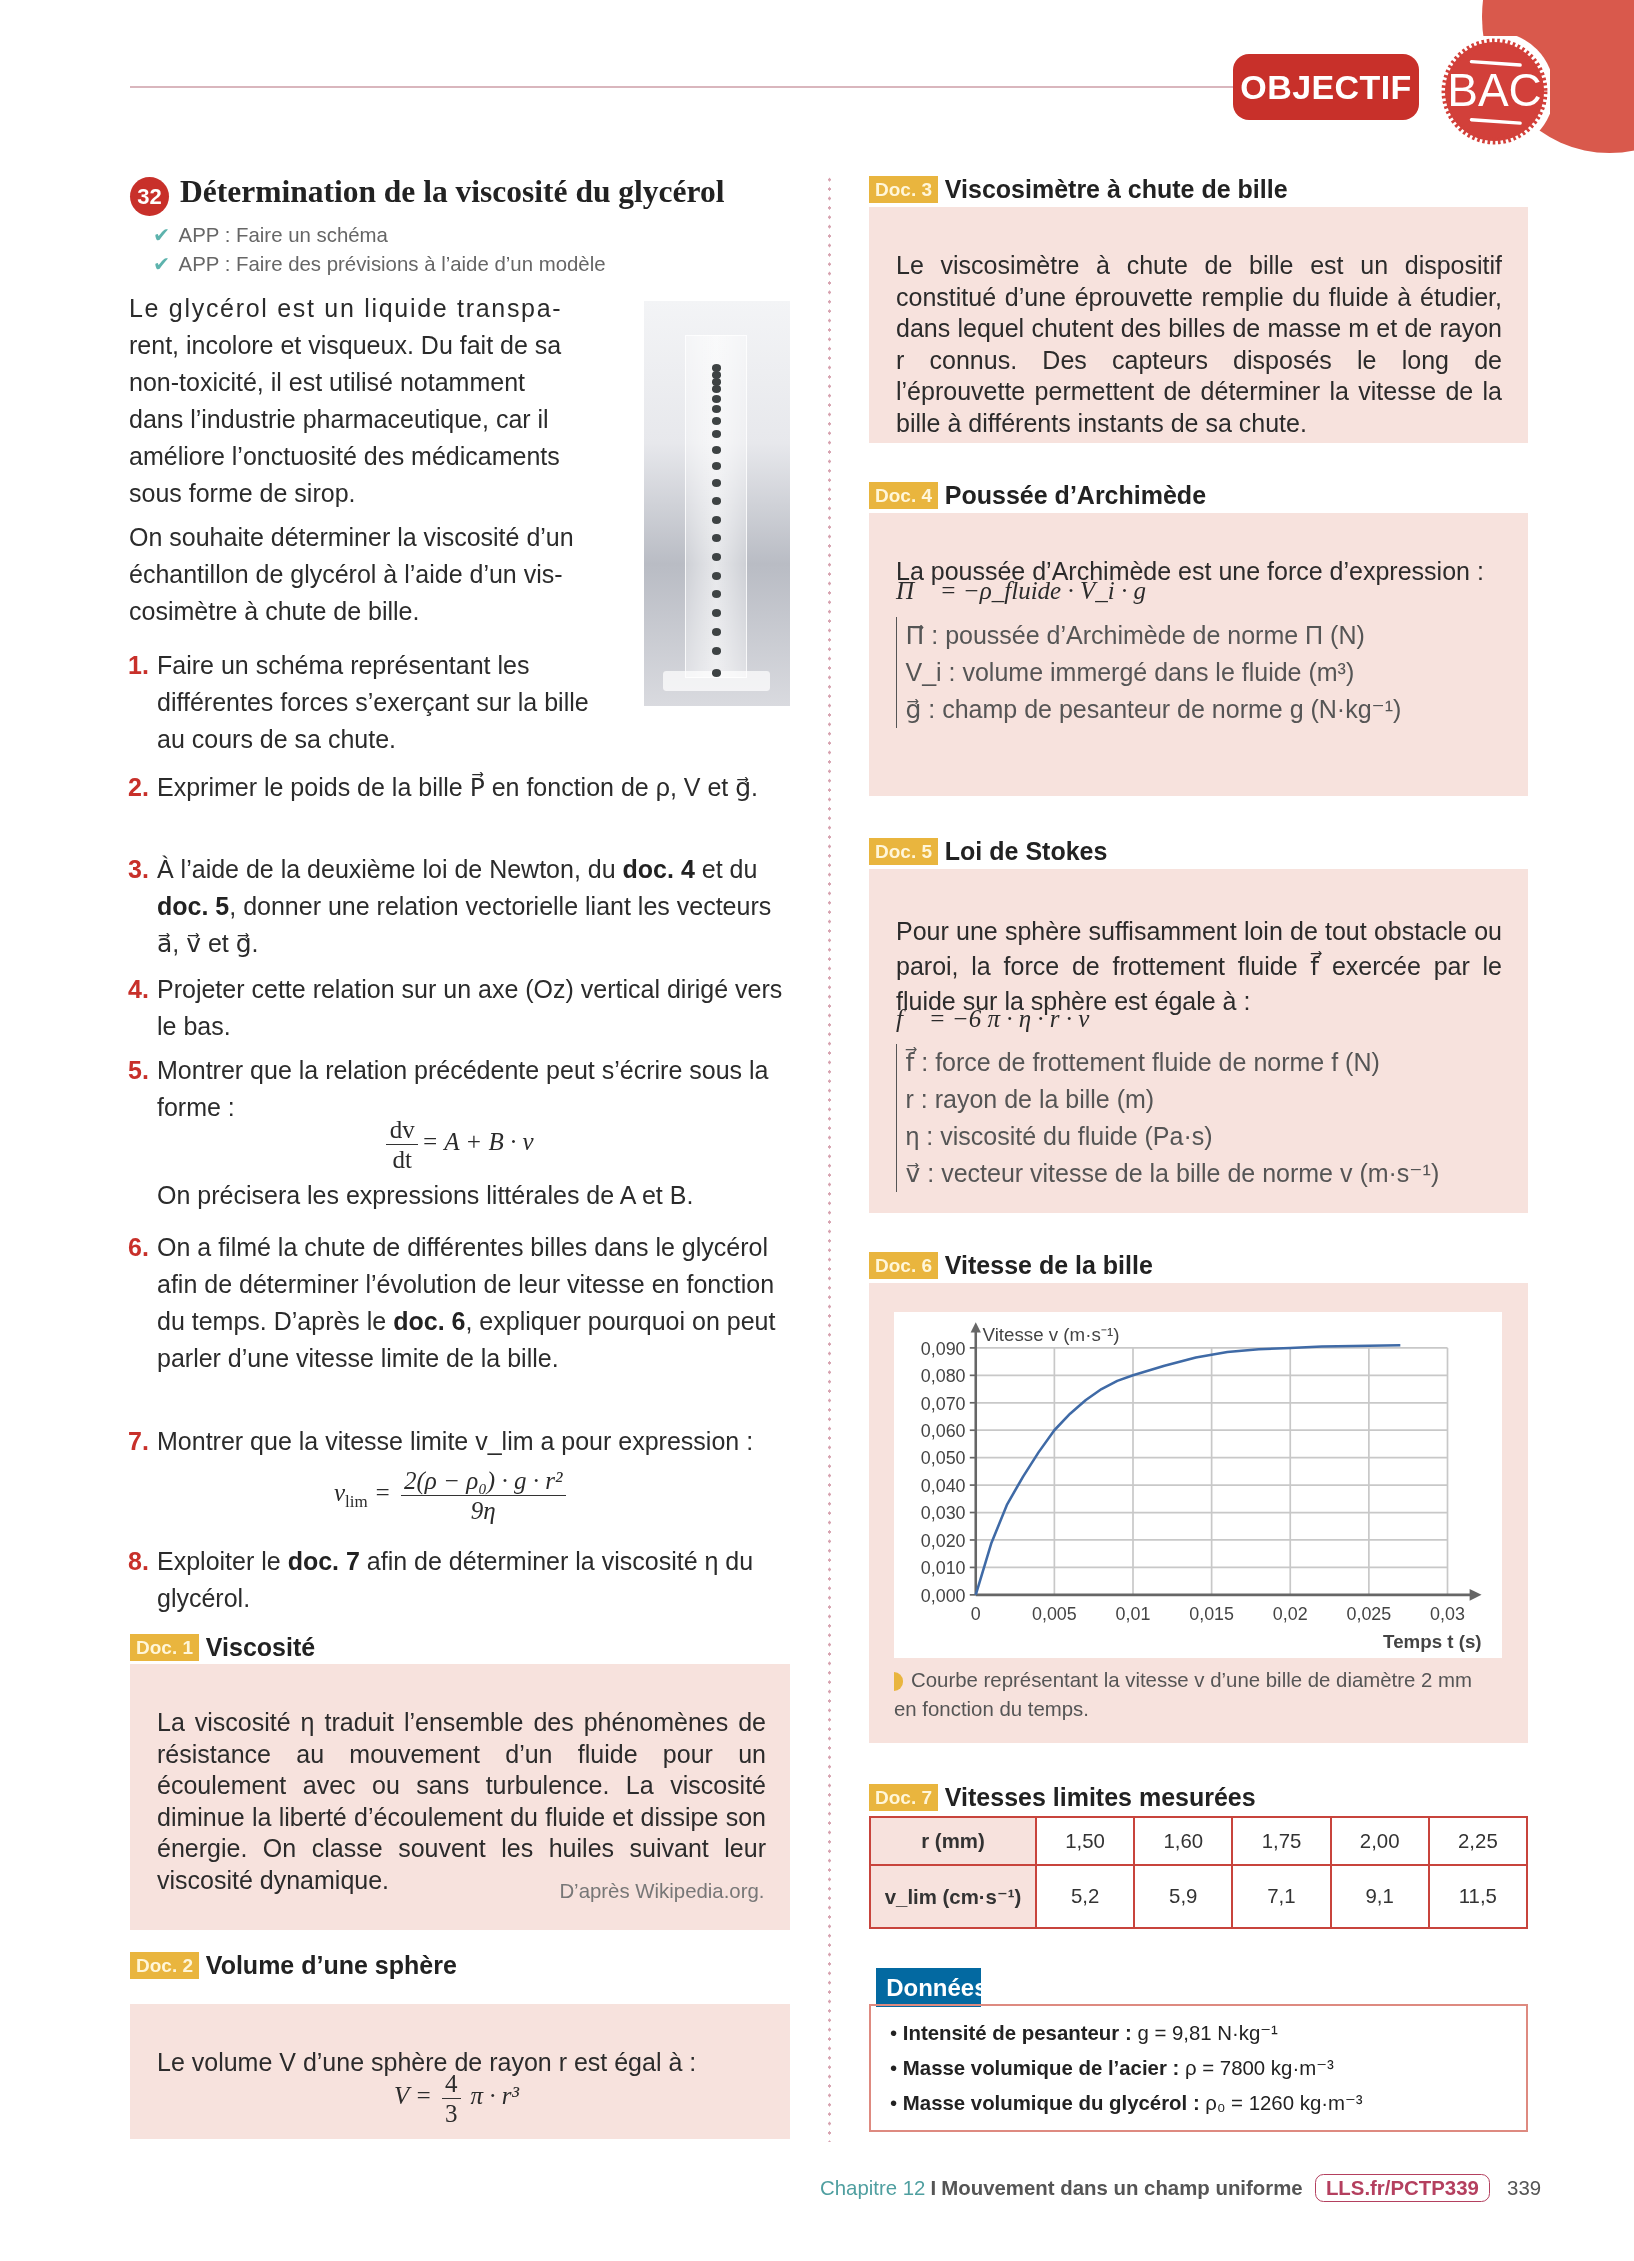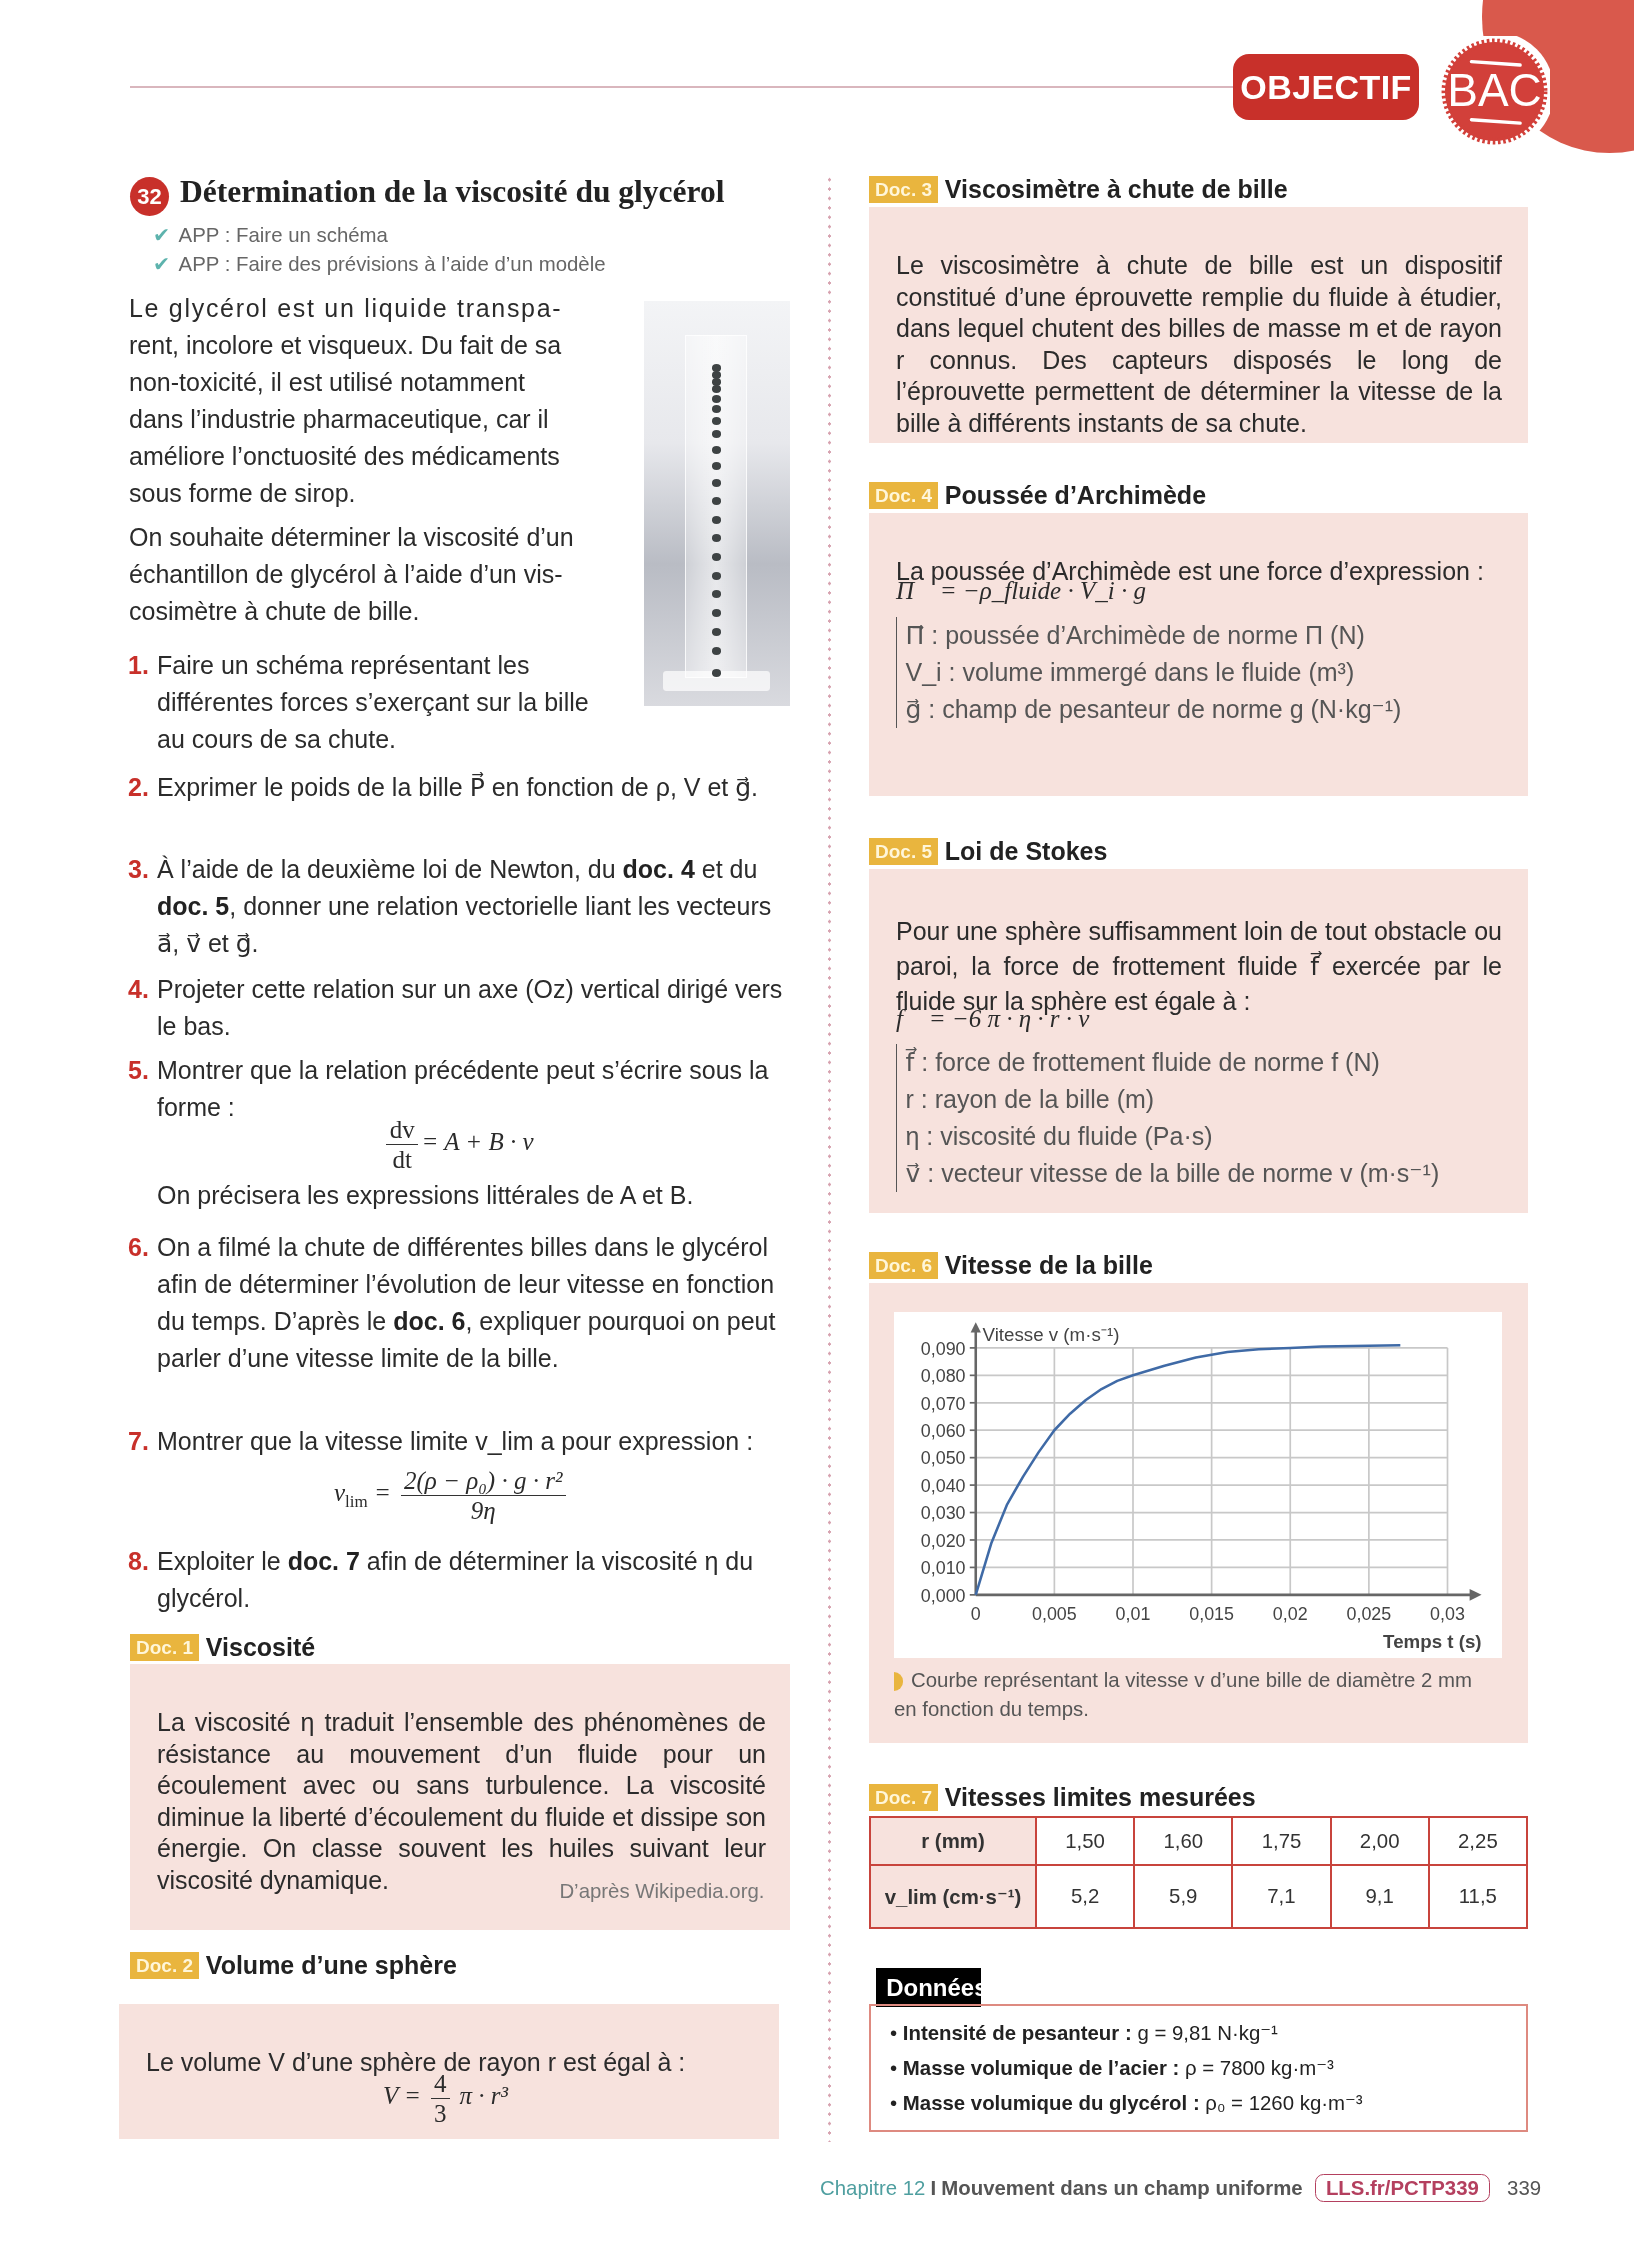--- a/index.html
+++ b/index.html
@@ -43,21 +43,21 @@
   .legend { position:absolute; border-left:1.7px solid #555; padding-left:8.5px; font-size:25px; line-height:37px; color:#555; }
   .sep { position:absolute; left:828px; top:175px; width:3.4px; height:1967px;
      background-image:radial-gradient(circle, #d7a3b0 1.4px, transparent 1.7px); background-size:3.4px 9.4px; background-repeat:repeat-y; }
   
   .chart-box { position:absolute; left:894px; top:1312px; width:608px; height:346px; background:#fff; }
   
   table.doc7 { position:absolute; left:869px; top:1816px; width:659px; border-collapse:collapse; font-size:20.4px; }
   table.doc7 td { border:2.6px solid #C8443C; text-align:center; color:#333; }
   table.doc7 td.h { background:#F7E2DD; font-weight:bold; width:162px; }
   
-  .donnees-tab { position:absolute; left:876px; top:1968px; width:105px; height:39px; background:#000000; color:#fff;
+  .donnees-tab { position:absolute; left:876px; top:1968px; width:105px; height:39px; background:#0369a1; color:#fff;
      font-weight:bold; font-size:24px; line-height:39px; padding-left:10.2px; box-sizing:border-box; }
   .donnees-box { position:absolute; left:869px; top:2004px; width:659px; height:128px; border:2.6px solid #DE8A80; box-sizing:border-box; }
   .donnees-item { position:absolute; left:19px; font-size:20.4px; color:#222; }
   .donnees-item b { font-weight:bold; }
   
   .footer { position:absolute; top:2174px; left:820px; display:flex; align-items:center; font-size:20.4px; }
   .footer .chap { color:#4f9fa0; }
   .footer .sep-bar { font-weight:bold; color:#555; margin:0 5.1px; }
   .footer .ch-title { font-weight:bold; color:#555; }
   .footer .link { margin-left:12px; border:1.7px solid #B4405F; color:#B4405F; font-weight:bold; border-radius:8.5px; padding:1.7px 10.2px; }
@@ -179,21 +179,21 @@
 </div>
 <div class="doc-box" style="left:130px; top:1664px; width:660px; height:266px;">
   <div class="doc-text" style="left:27px; top:24px; width:609px;">La viscosité η traduit l’ensemble des phénomènes de résistance au mouvement d’un fluide pour un écoulement avec ou sans turbulence. La viscosité diminue la liberté d’écoulement du fluide et dissipe son énergie. On classe souvent les huiles suivant leur viscosité dynamique.</div>
   <div class="abs" style="right:25.5px; top:216px; font-size:20.4px; color:#777;">D’après Wikipedia.org.</div>
 </div>
 
 <div class="doc-head" style="left:130px; top:1951px;">
   <span class="doc-label">Doc. 2</span>
   <span class="doc-title">Volume d’une sphère</span>
 </div>
-<div class="doc-box" style="left:119px; top:2004px; width:660px; height:135px;">
+<div class="doc-box" style="left:130px; top:2004px; width:660px; height:135px;">
   <div class="doc-text" style="left:27px; top:24px;">Le volume V d’une sphère de rayon r est égal à :</div>
   <div class="eq" style="left:264px; top:65px;">
     <span>V =</span>
     <span class="frac" style="font-style:normal">
         <span class="num">4</span>
         <span class="den">3</span>
       </span>
     <span>π · r³</span>
   </div>
 </div>

